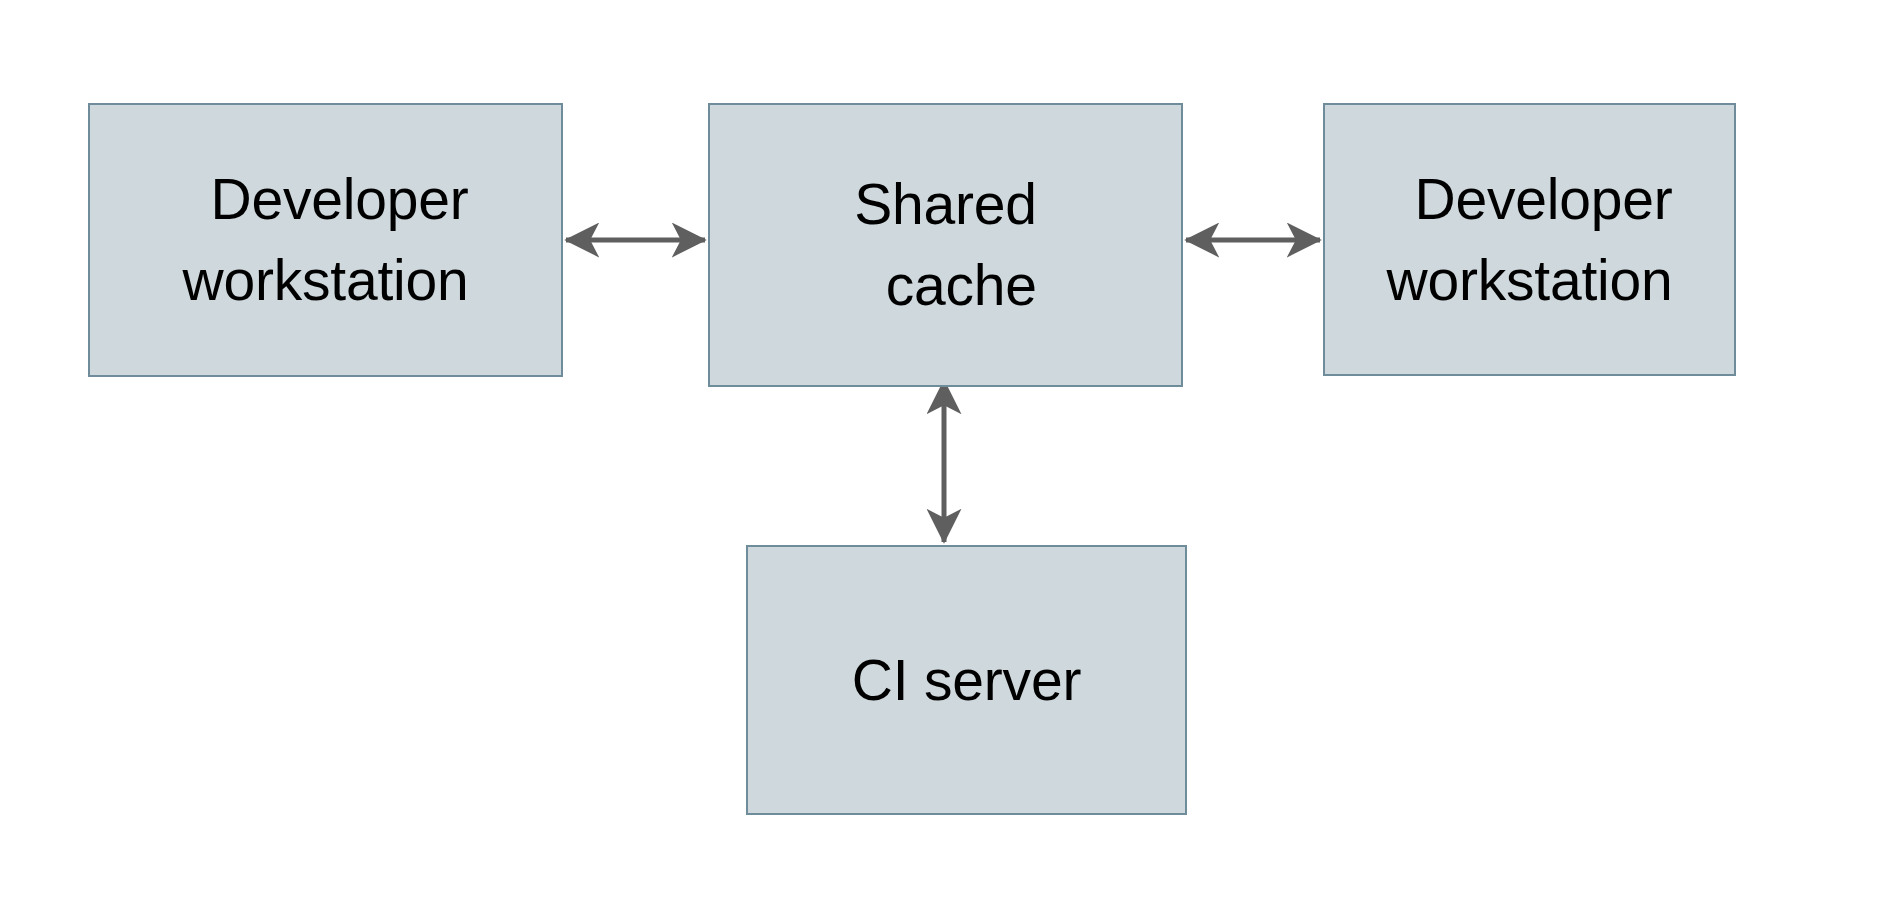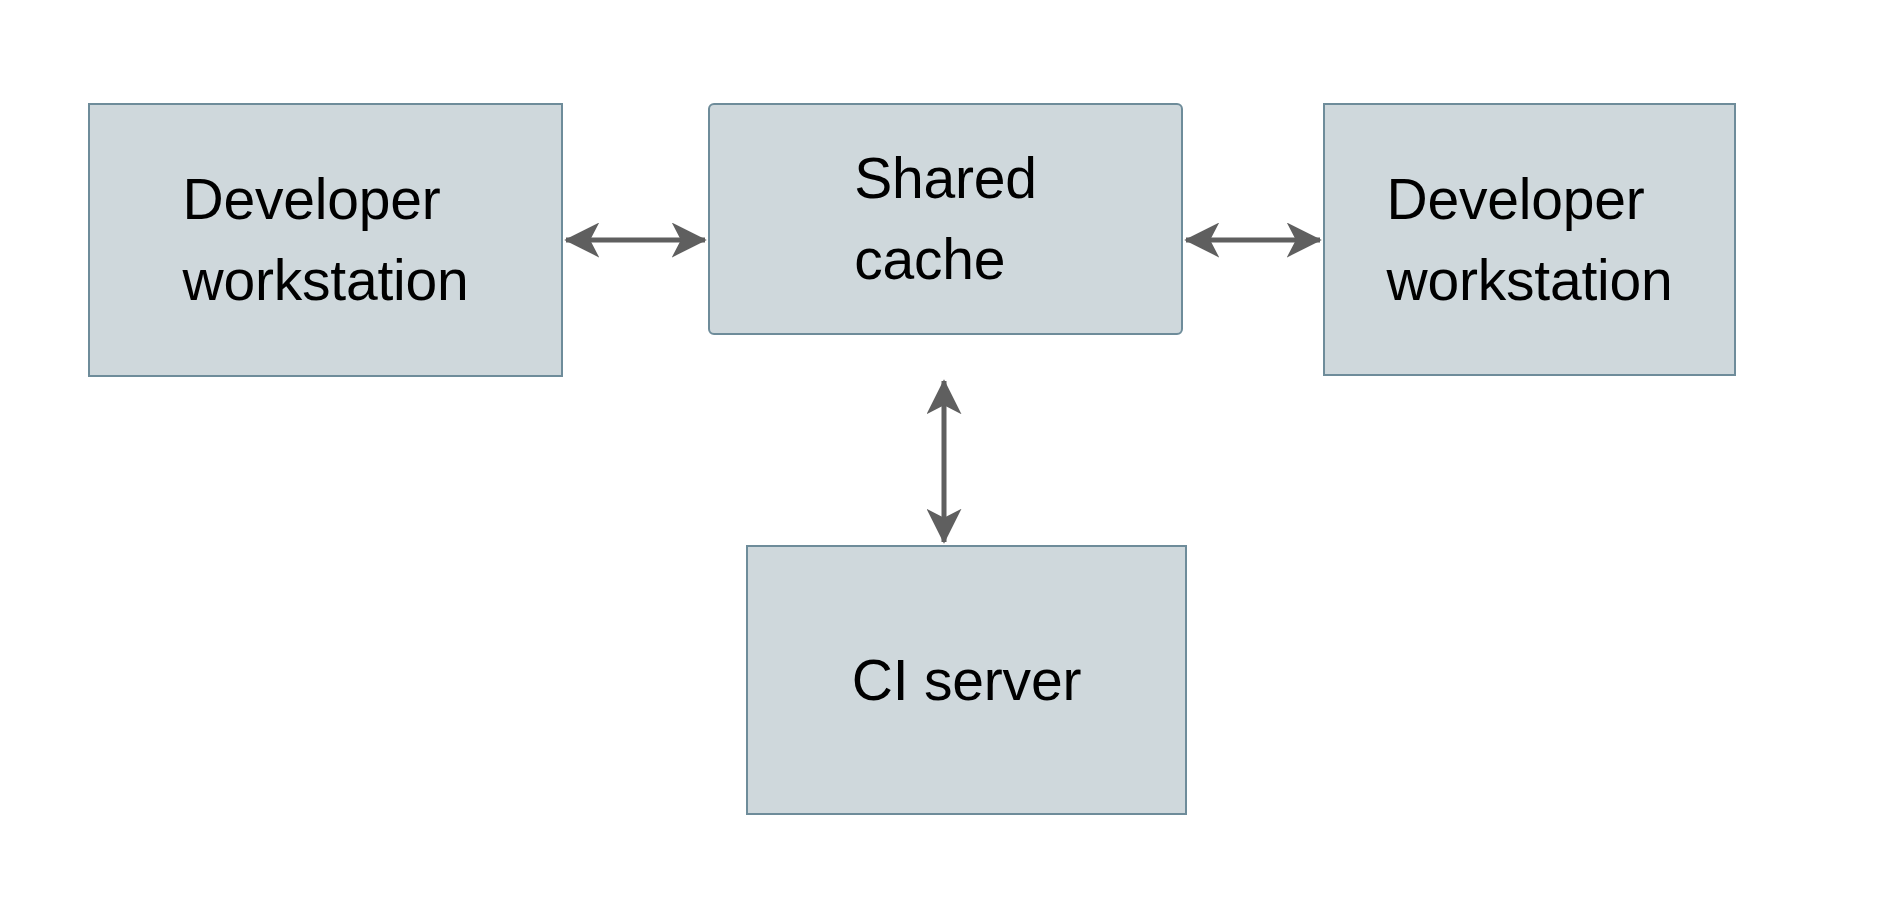--- a/index.html
+++ b/index.html
@@ -18,42 +18,42 @@
     overflow: hidden;
   }
   .node {
     position: absolute;
     box-sizing: border-box;
     background: #cfd8dc;
     border: 2px solid #6e8c9a;
     display: flex;
     align-items: center;
     justify-content: center;
-    text-align: left;
+    text-align: right;
   }
   .node-label {
     font-family: "Liberation Sans", sans-serif;
     font-size: 57px;
     line-height: 1.42;
     color: #000000;
     letter-spacing: -0.2px;
     white-space: pre-line;
     font-weight: 400;
   }
   .edge-layer {
     position: absolute;
     left: 0;
     top: 0;
     width: 1900px;
     height: 922px;
     pointer-events: none;
   }
   
   #node-dev-left   { left: 88px;   top: 103px; width: 475px; height: 274px; }
-  #node-shared     { left: 708px;  top: 103px; width: 475px; height: 232px; border-radius: 6px; }
+  #node-shared     { left: 708px;  top: 103px; width: 475px; height: 284px; }
   #node-dev-right  { left: 1323px; top: 103px; width: 413px; height: 273px; }
   #node-ci         { left: 746px;  top: 545px; width: 441px; height: 270px; }
 </style>
 </head>
 <body>
 
 <div id="canvas">
 
   <svg class="edge-layer" viewBox="0 0 1900 922" width="1900" height="922" xmlns="http://www.w3.org/2000/svg">
     <defs>

